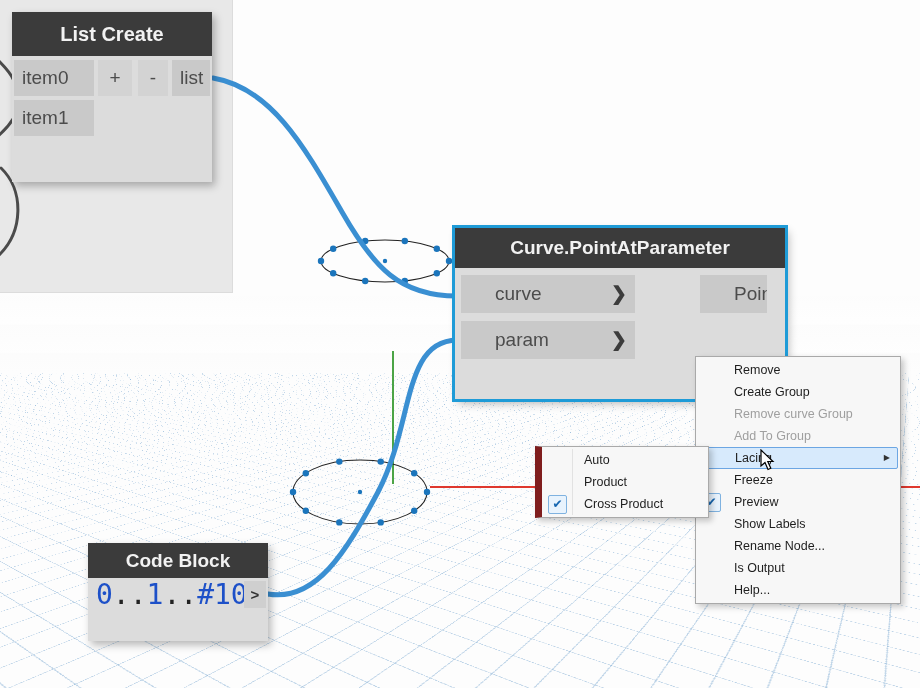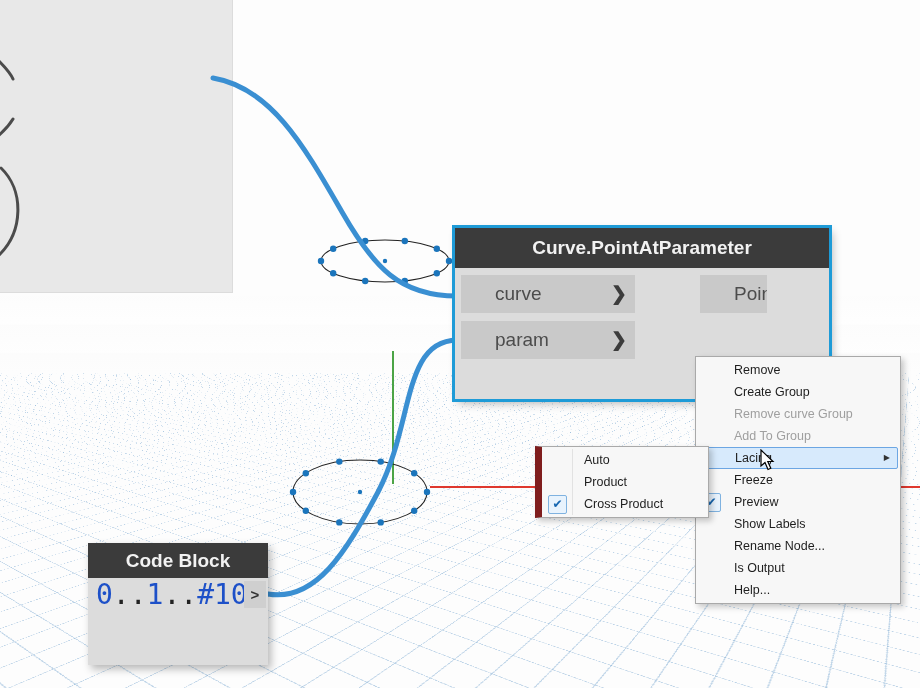--- a/index.html
+++ b/index.html
@@ -115,35 +115,43 @@
         <circle cx="380.7" cy="461.6" r="3.2" class="geo-point"></circle>
         <circle cx="414.2" cy="473.2" r="3.2" class="geo-point"></circle>
       </g>
   </svg>
 
   <svg class="layer wires" width="920" height="688">
     <path class="wire" d="M213,78 C272,88 305,148 342,212 C374,268 400,296 457,296"></path>
     <path class="wire" d="M268,594 C316,602 346,552 378,492 C414,424 402,341 457,340"></path>
   </svg>
 
+  <div class="node" id="node-list-create" style="left:12px;top:12px;width:200px;height:170px;">
+    <div class="node-header">List Create</div>
+    <div class="pbox" style="left:2px;top:48px;width:80px;">item0</div>
+    <div class="btn" style="left:86px;top:48px;width:34px;">+</div>
+    <div class="btn" style="left:126px;top:48px;width:30px;">-</div>
+    <div class="pbox right" style="left:160px;top:48px;width:38px;">list</div>
+    <div class="pbox" style="left:2px;top:88px;width:80px;">item1</div>
+  </div>
 
-  <div class="node selected" id="node-curve" style="left:455px;top:228px;width:374px;height:171px;">
+  <div class="node selected" id="node-curve" style="left:455px;top:228px;width:330px;height:171px;">
     <div class="node-header">Curve.PointAtParameter</div>
     <div class="pbox" style="left:6px;top:47px;width:174px;">
       <span>curve</span>
       <span class="chev">❯</span>
     </div>
     <div class="pbox" style="left:6px;top:93px;width:174px;">
       <span>param</span>
       <span class="chev">❯</span>
     </div>
     <div class="pbox center" style="left:245px;top:47px;width:67px;">Point</div>
   </div>
 
-  <div class="node" id="node-code-block" style="left:88px;top:543px;width:180px;height:122px;">
+  <div class="node" id="node-code-block" style="left:88px;top:543px;width:180px;height:98px;">
     <div class="node-header">Code Block</div>
     <div id="code-line"><span class="tk-number">0</span><span class="tk-operator">..</span><span class="tk-number">1</span><span class="tk-operator">..</span><span class="tk-number">#10</span><span class="tk-operator">;</span></div>
     <div id="cb-out">&gt;</div>
   </div>
 
   <div class="menu" id="lacing-submenu" style="left:535px;top:446px;width:162px;z-index:31;">
       <div class="menu-item"><span>Auto</span></div>
       <div class="menu-item"><span>Product</span></div>
       <div class="menu-item"><span class="check-box">✔</span><span>Cross Product</span></div>
     </div>

